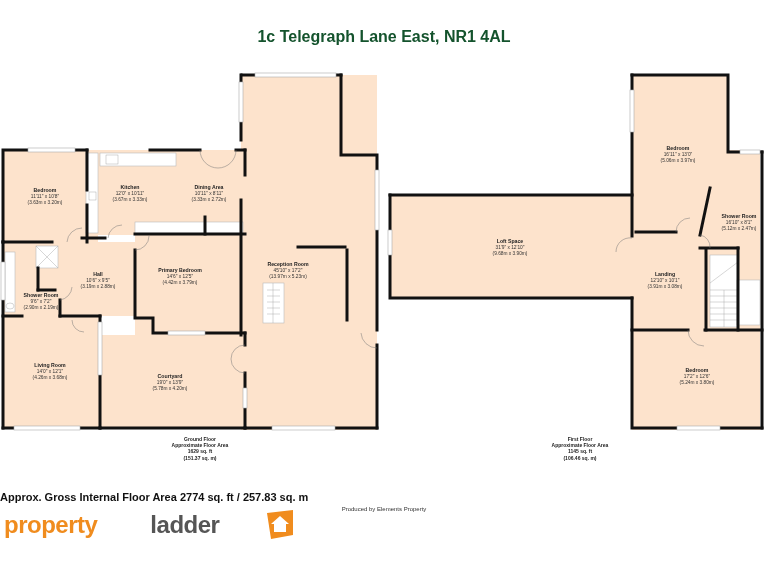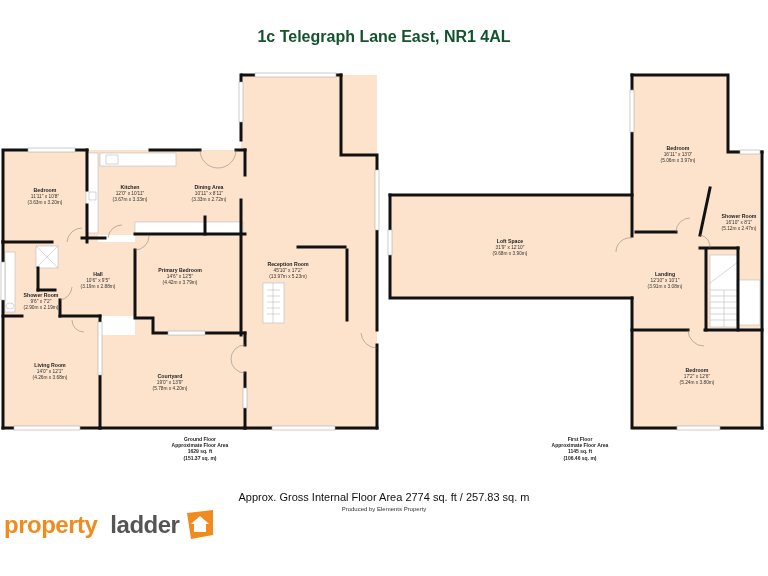--- a/index.html
+++ b/index.html
@@ -2,23 +2,23 @@
 <html><head>
 <meta charset="utf-8">
 <style>
   html, body { margin: 0; padding: 0; background: #ffffff; }
   body { width: 768px; height: 576px; position: relative; overflow: hidden; font-family: "Liberation Sans", sans-serif; }
   .title { position: absolute; left: 0; top: 28px; width: 768px; text-align: center; font-size: 16px; font-weight: bold; color: #14532d; }
   svg.plan { position: absolute; left: 0; top: 0; }
   .room-name { font-size: 5.2px; font-weight: bold; fill: #222; text-anchor: middle; font-family: "Liberation Sans", sans-serif; }
   .room-dim { font-size: 4.8px; fill: #333; text-anchor: middle; font-family: "Liberation Sans", sans-serif; }
   .floor-label { position: absolute; text-align: center; font-size: 5px; font-weight: bold; color: #222; line-height: 6.2px; }
-  .gross { position: absolute; left: 0; top: 491px; width: 768px; text-align: center; font-size: 11px; font-weight: normal; color: #111; }
+  .gross { position: absolute; left: 0; top: 491px; width: 768px; font-size: 11px; font-weight: bold; color: #111; }
   .producer { position: absolute; left: 0; top: 506px; width: 768px; text-align: center; font-size: 6px; color: #333; }
-  .logo { position: absolute; left: 4px; top: 508px; height: 34px; display: flex; align-items: center; }
+  .logo { position: absolute; left: 4px; top: 508px; height: 34px; display: flex; align-items: center; gap: 40px; }
   .logo .p1 { font-size: 24px; font-weight: bold; color: #f08c1e; letter-spacing: -0.5px; }
   .logo .p2 { font-size: 24px; font-weight: bold; color: #555; letter-spacing: -0.5px; margin-left: 13px; }
   .logo svg { margin-left: 6px; }
 </style>
 </head>
 <body>
 
 <div class="title">1c Telegraph Lane East, NR1 4AL</div>
 
 <svg class="plan" width="768" height="576" viewBox="0 0 768 576">

